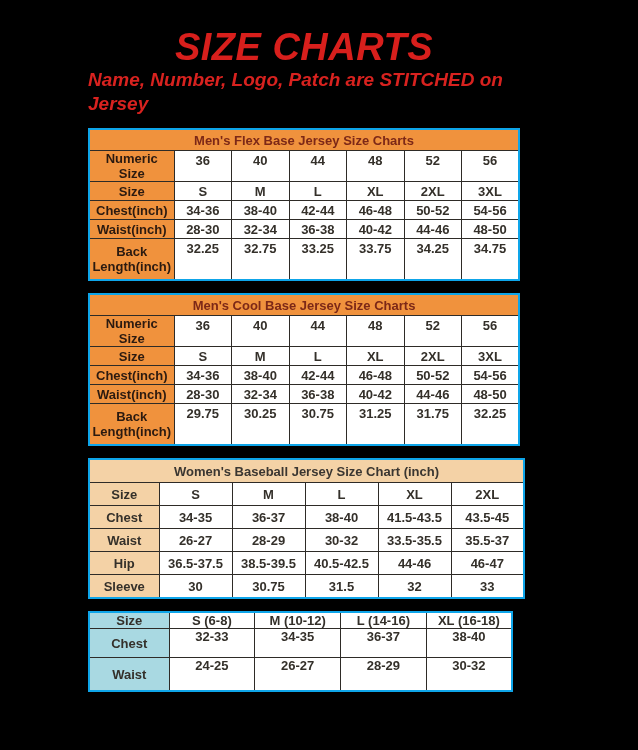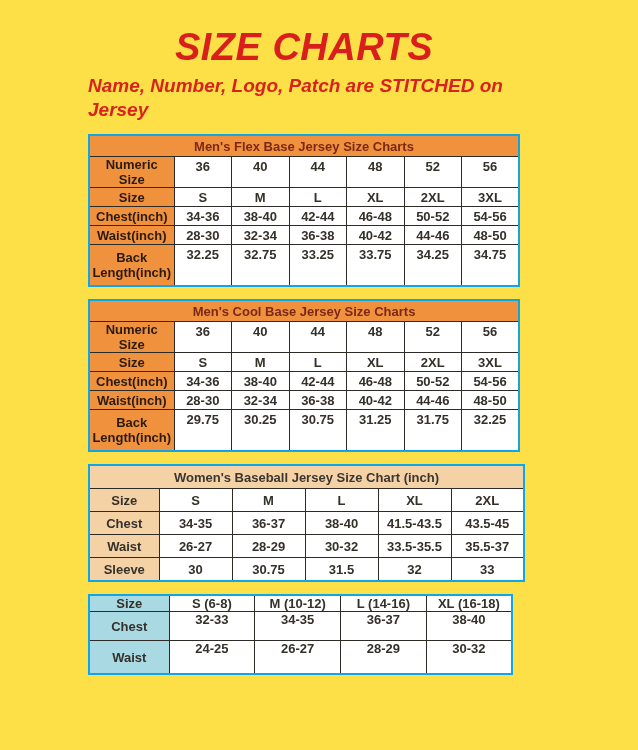--- a/index.html
+++ b/index.html
@@ -1,32 +1,31 @@
 <!DOCTYPE html>
 <html><head>
 <meta charset="utf-8">
 <style>
   html,body { margin:0; padding:0; background:#ffffff; }
   .page {
     position:relative;
     width:638px; height:750px;
-    background:#fde047;
+    background:#000000;
     font-family:"Liberation Sans", sans-serif;
     overflow:hidden;
   }
   .content { position:absolute; left:88px; top:26px; width:440px; }
   .title {
     font-size:38px; line-height:42px;
     font-weight:bold; font-style:italic;
     color:#d81f1c; text-align:center;
     letter-spacing:0.5px;
     margin:0 0 0 0; width:432px;
   }
   .subtitle {
-    margin-top:6px;
     font-size:19px; line-height:24px;
     font-weight:bold; font-style:italic;
     color:#d8221f;
     width:460px;
   }
   table.chart {
     border-collapse:collapse;
     table-layout:fixed;
     margin-top:12px;
     border:2px solid #0ea5e9;
@@ -232,20 +231,28 @@
             </tr>
             <tr>
               <td class="lab">Waist</td>
               <td>26-27</td>
               <td>28-29</td>
               <td>30-32</td>
               <td>33.5-35.5</td>
               <td>35.5-37</td>
             </tr>
             <tr>
+              <td class="lab">Hip</td>
+              <td>36.5-37.5</td>
+              <td>38.5-39.5</td>
+              <td>40.5-42.5</td>
+              <td>44-46</td>
+              <td>46-47</td>
+            </tr>
+            <tr>
               <td class="lab">Sleeve</td>
               <td>30</td>
               <td>30.75</td>
               <td>31.5</td>
               <td>32</td>
               <td>33</td>
             </tr>
           </tbody>
         </table>
         <table class="chart blue">

